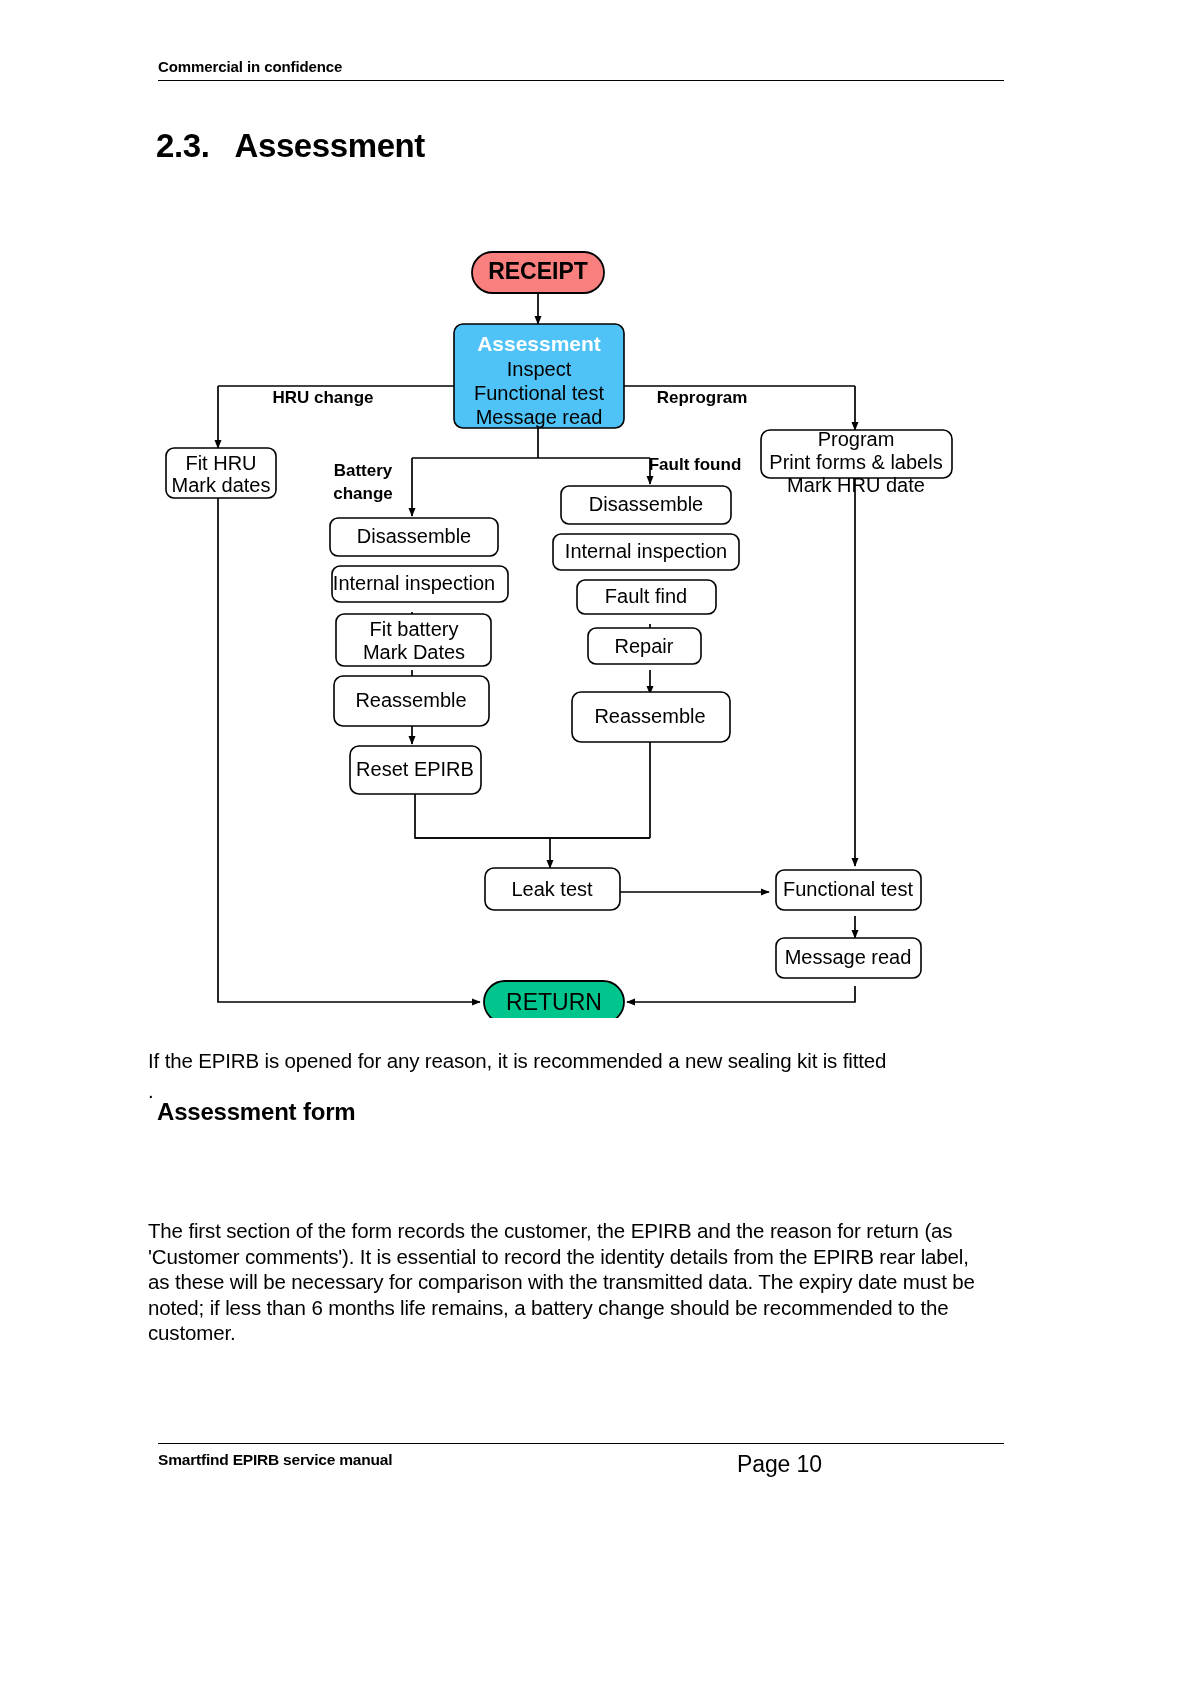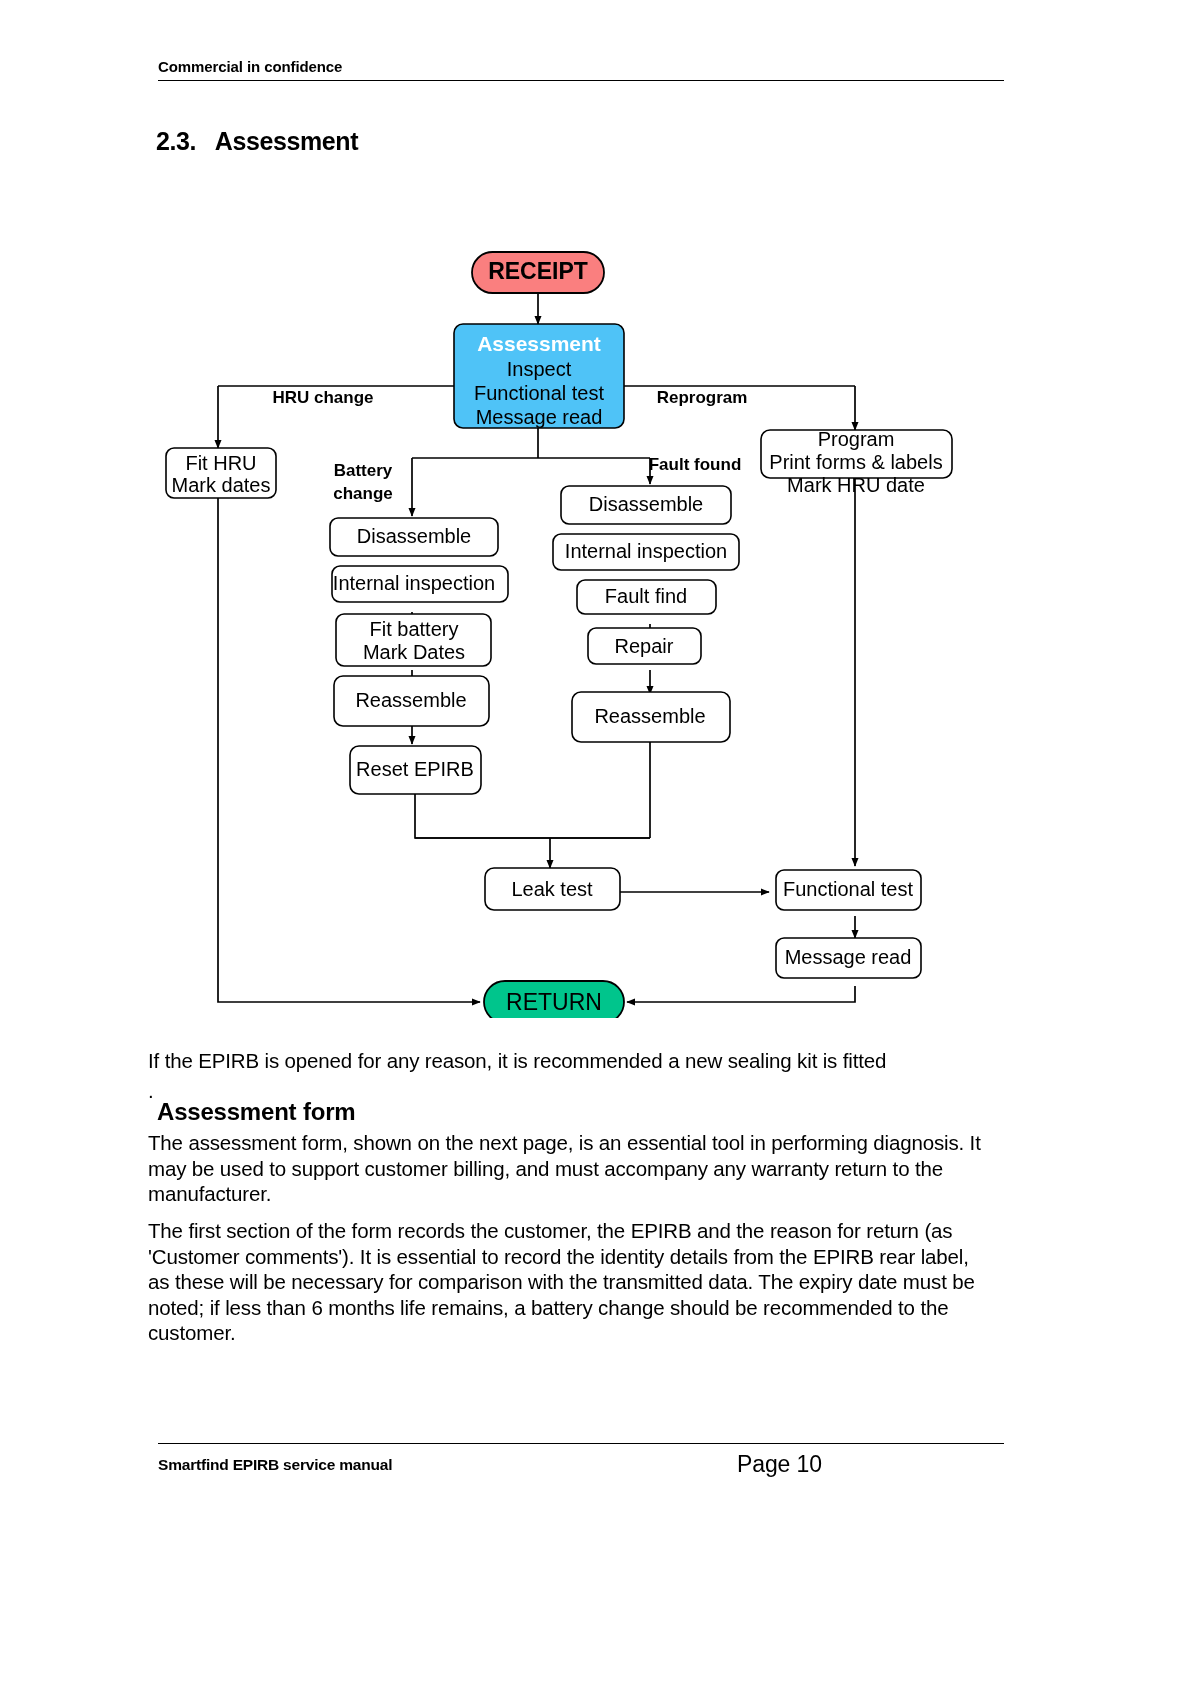--- a/index.html
+++ b/index.html
@@ -39,21 +39,21 @@
   .header-rule {
     border-bottom: 1.6px solid #000;
     width: 846px;
   }
 
   
   .sec-heading {
     position: absolute;
     left: 156px;
     top: 127px;
-    font-size: 25px;
+    font-size: 33px;
     font-weight: bold;
     letter-spacing: -0.4px;
     white-space: pre;
   }
 
   
   .intro {
     position: absolute;
     left: 157px;
     top: 166px;
@@ -137,21 +137,21 @@
     top: 1443px;
     width: 846px;
   }
   .footer-rule {
     border-top: 1.6px solid #000;
     width: 846px;
   }
   .footer-row {
     display: flex;
     justify-content: space-between;
-    align-items: center;
+    align-items: flex-start;
     padding-top: 7px;
   }
   .footer-left {
     font-size: 15.5px;
     font-weight: bold;
     letter-spacing: -0.2px;
   }
   .footer-right {
     font-size: 23px;
     letter-spacing: -0.1px;
@@ -316,21 +316,20 @@
       </g>
 
     </svg>
   </div>
 
   <div class="body-txt p-seal">If the EPIRB is opened for any reason, it is recommended a new sealing kit is fitted</div>
   <div class="body-txt p-dot">.</div>
 
   <div class="h-form">Assessment form</div>
 
-  <div class="body-txt p-form">The assessment form, shown on the next page, is an essential tool in performing diagnosis. It may be used to support customer billing, and must accompany any warranty return to the manufacturer.</div>
 
   <div class="body-txt p-first">The first section of the form records the customer, the EPIRB and the reason for return (as 'Customer comments'). It is essential to record the identity details from the EPIRB rear label, as these will be necessary for comparison with the transmitted data. The expiry date must be noted; if less than 6 months life remains, a battery change should be recommended to the customer.</div>
 
 
   <div class="footer">
     <div class="footer-rule"></div>
     <div class="footer-row">
       <div class="footer-left">Smartfind EPIRB service manual</div>
       <div class="footer-right">Page 10</div>
     </div>

